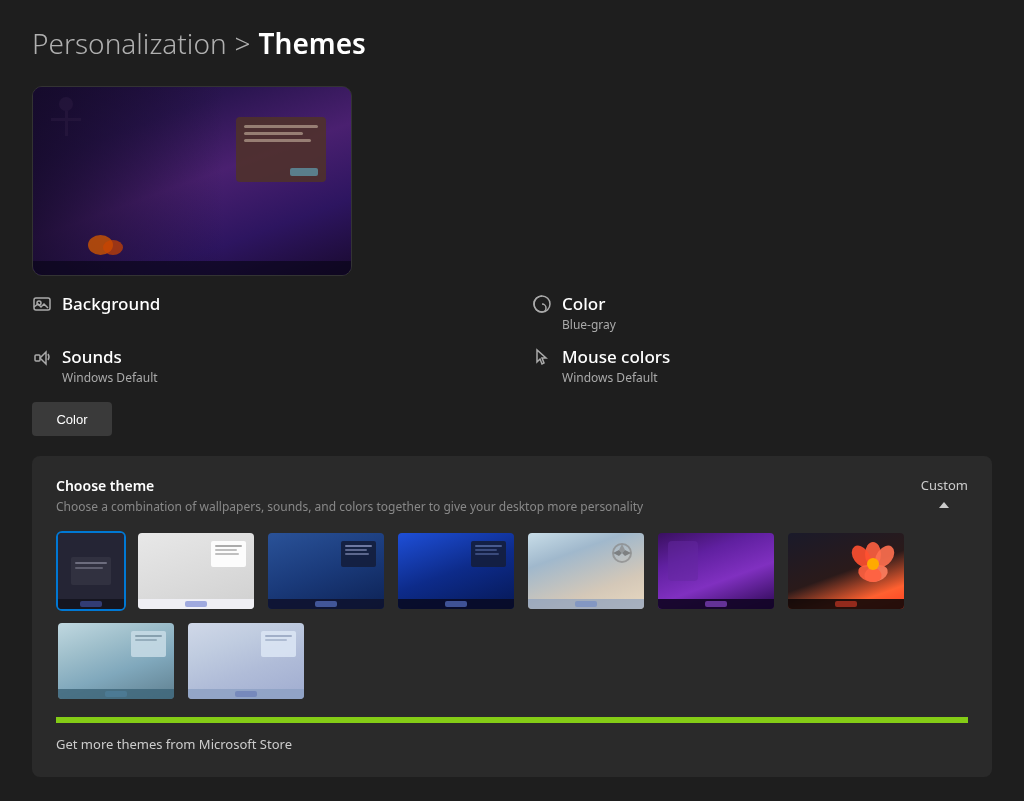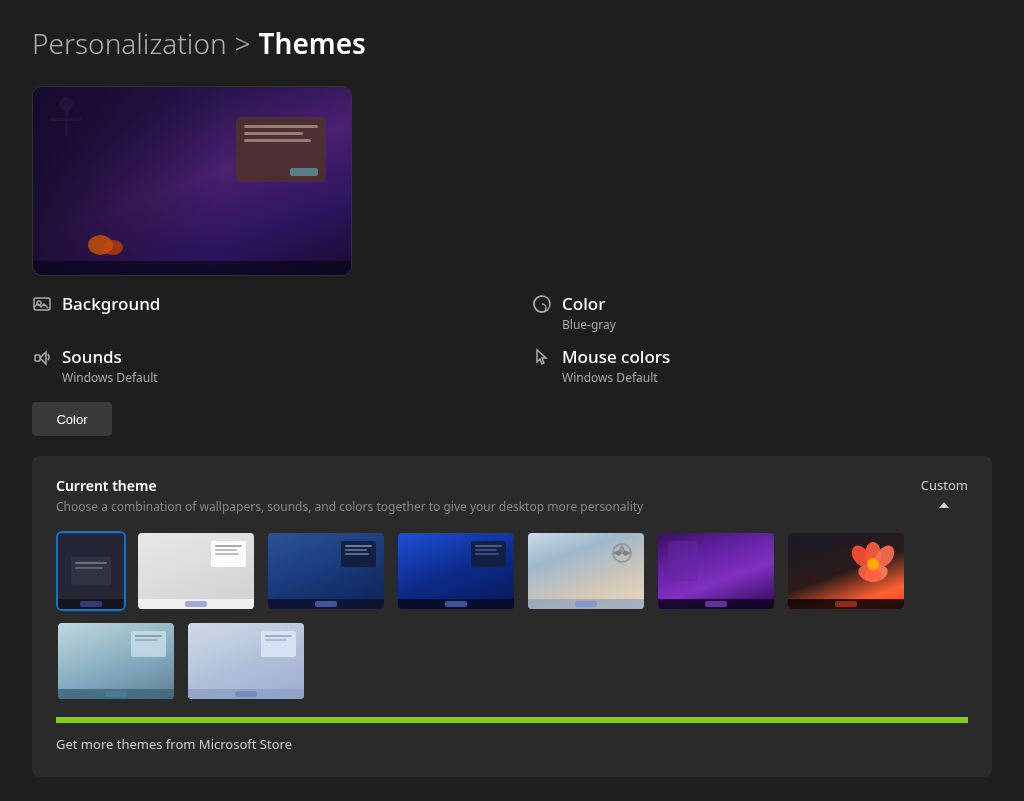--- a/index.html
+++ b/index.html
@@ -445,21 +445,21 @@
         <span class="info-value">Windows Default</span>
       </div>
     </div>
   </div>
 
   <button class="save-button">Color</button>
 
   <div class="current-theme-section">
     <div class="current-theme-header">
       <div>
-        <div class="current-theme-title">Current theme</div>
+        <div class="current-theme-title">Choose theme</div>
         <div class="current-theme-desc">Choose a combination of wallpapers, sounds, and colors together to give your desktop more personality</div>
       </div>
       <div class="current-theme-value">
         <span>Custom</span>
         <span class="chevron-up"></span>
       </div>
     </div>
 
     <div>
 

